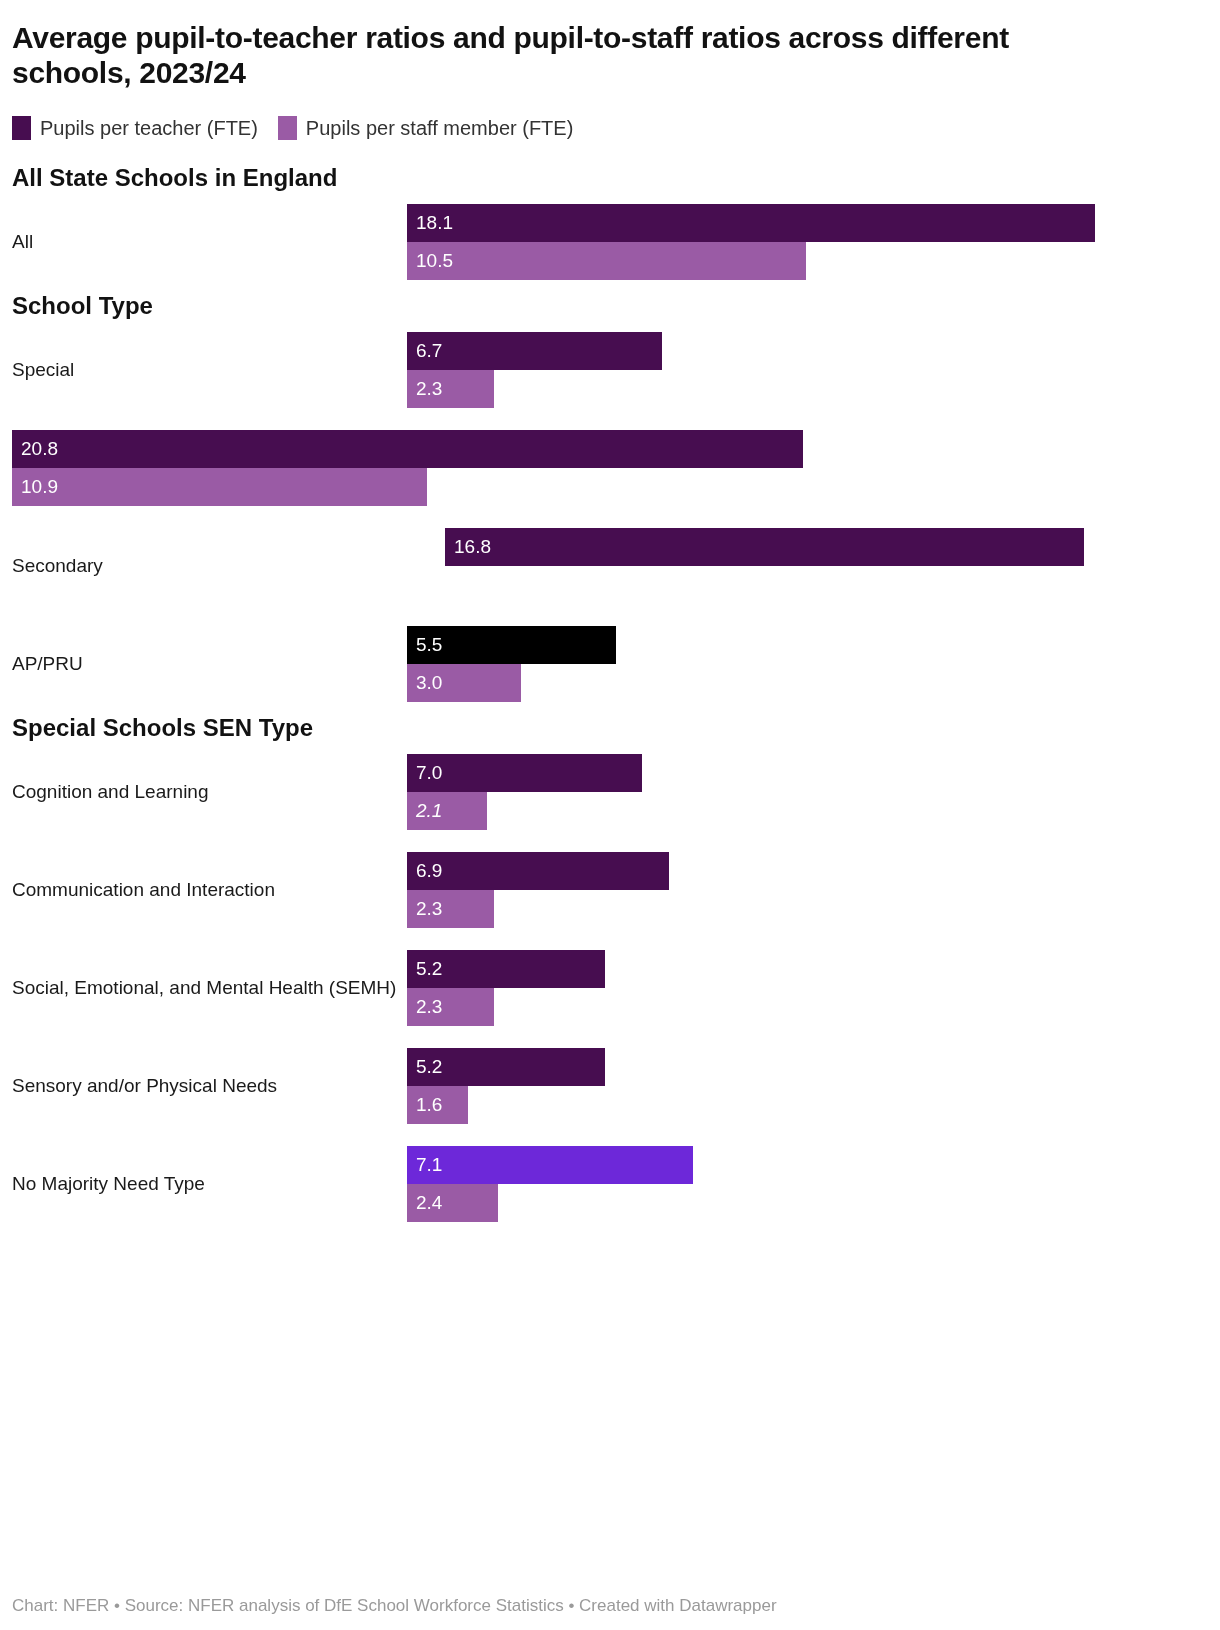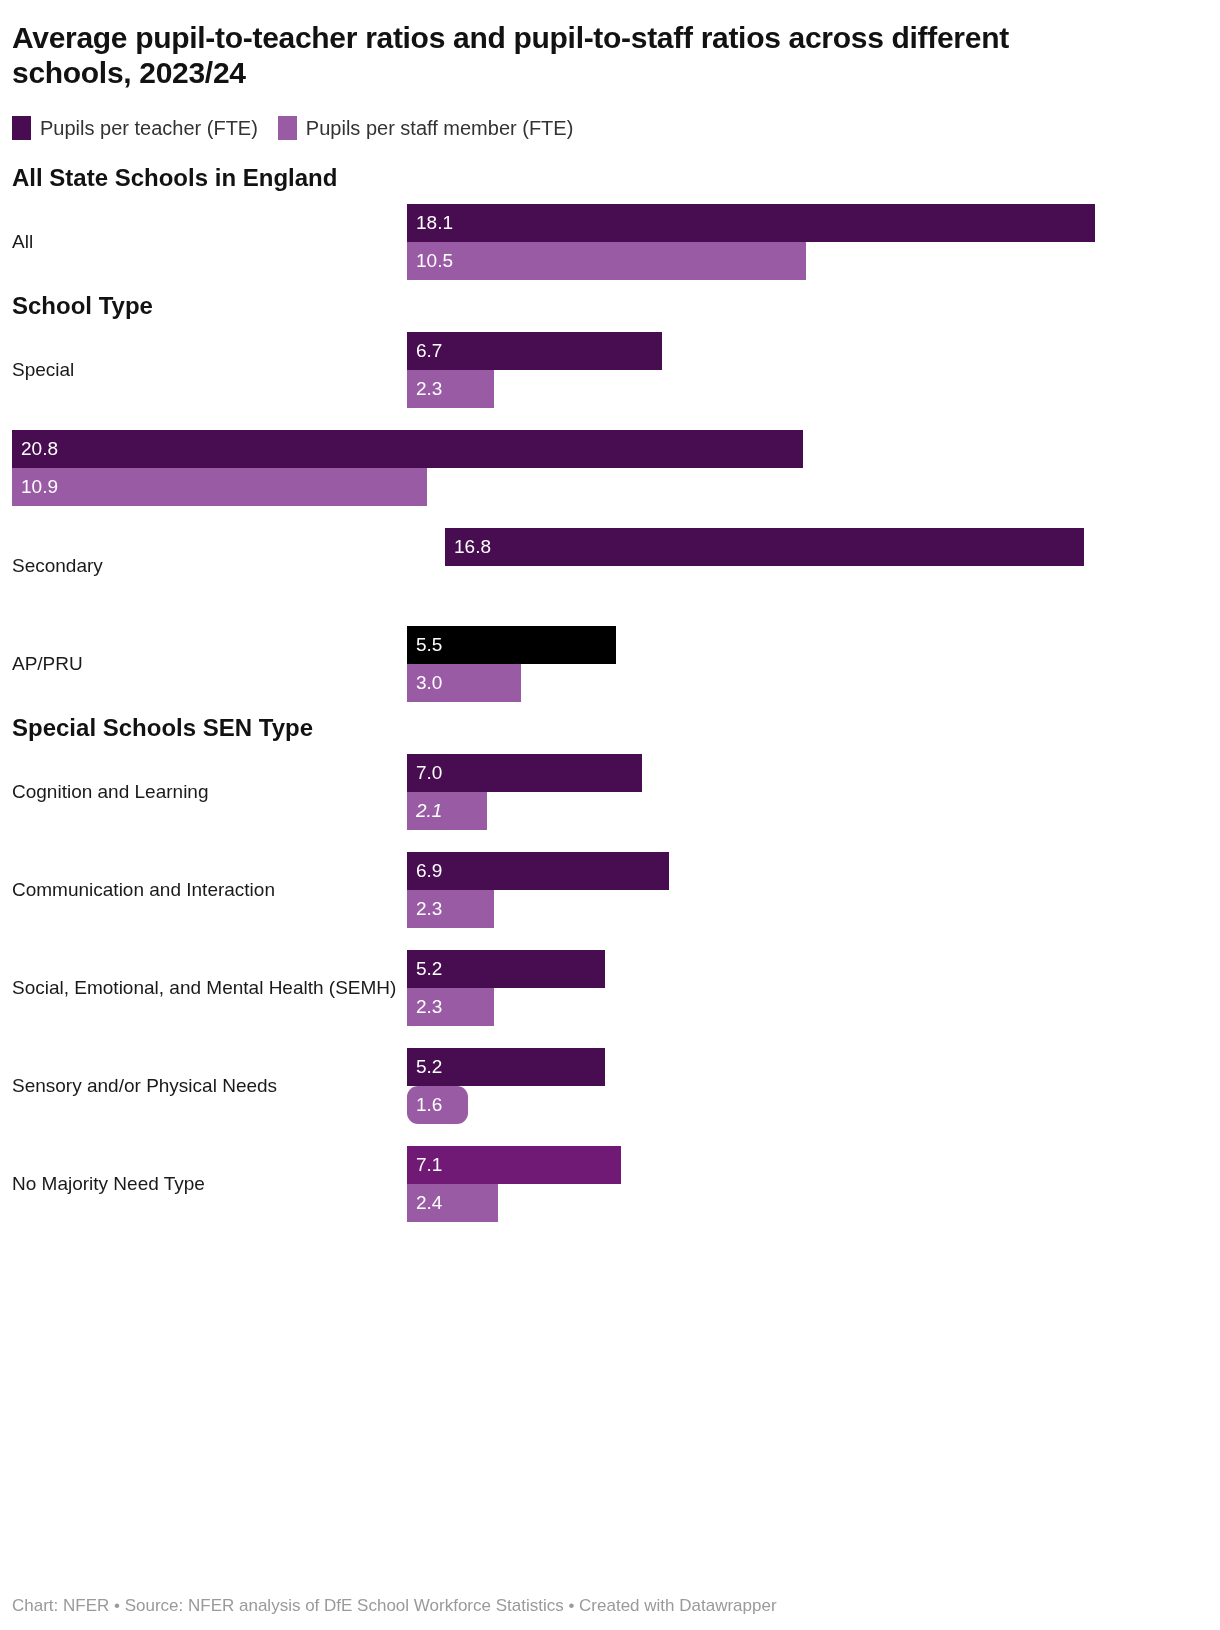--- a/index.html
+++ b/index.html
@@ -231,29 +231,29 @@
               <span class="bar-value">2.3</span>
             </div>
           </div>
         </div>
         <div class="row">
           <div class="row-label">Sensory and/or Physical Needs</div>
           <div class="row-bars">
             <div class="bar" style="width: 197.75px; background: rgb(71, 13, 80);">
               <span class="bar-value">5.2</span>
             </div>
-            <div class="bar" style="width: 60.8462px; background: rgb(154, 91, 165); border-radius: 11px;">
+            <div class="bar" style="width: 60.8462px; background: rgb(154, 91, 165);">
               <span class="bar-value">1.6</span>
             </div>
           </div>
         </div>
         <div class="row">
           <div class="row-label">No Majority Need Type</div>
           <div class="row-bars">
-            <div class="bar" style="width: 214px; background: #701a75;">
+            <div class="bar" style="width: 286px; background: #6d28d9;">
               <span class="bar-value">7.1</span>
             </div>
             <div class="bar" style="width: 91.2692px; background: rgb(154, 91, 165);">
               <span class="bar-value">2.4</span>
             </div>
           </div>
         </div>
       </div>
     </div>
 

